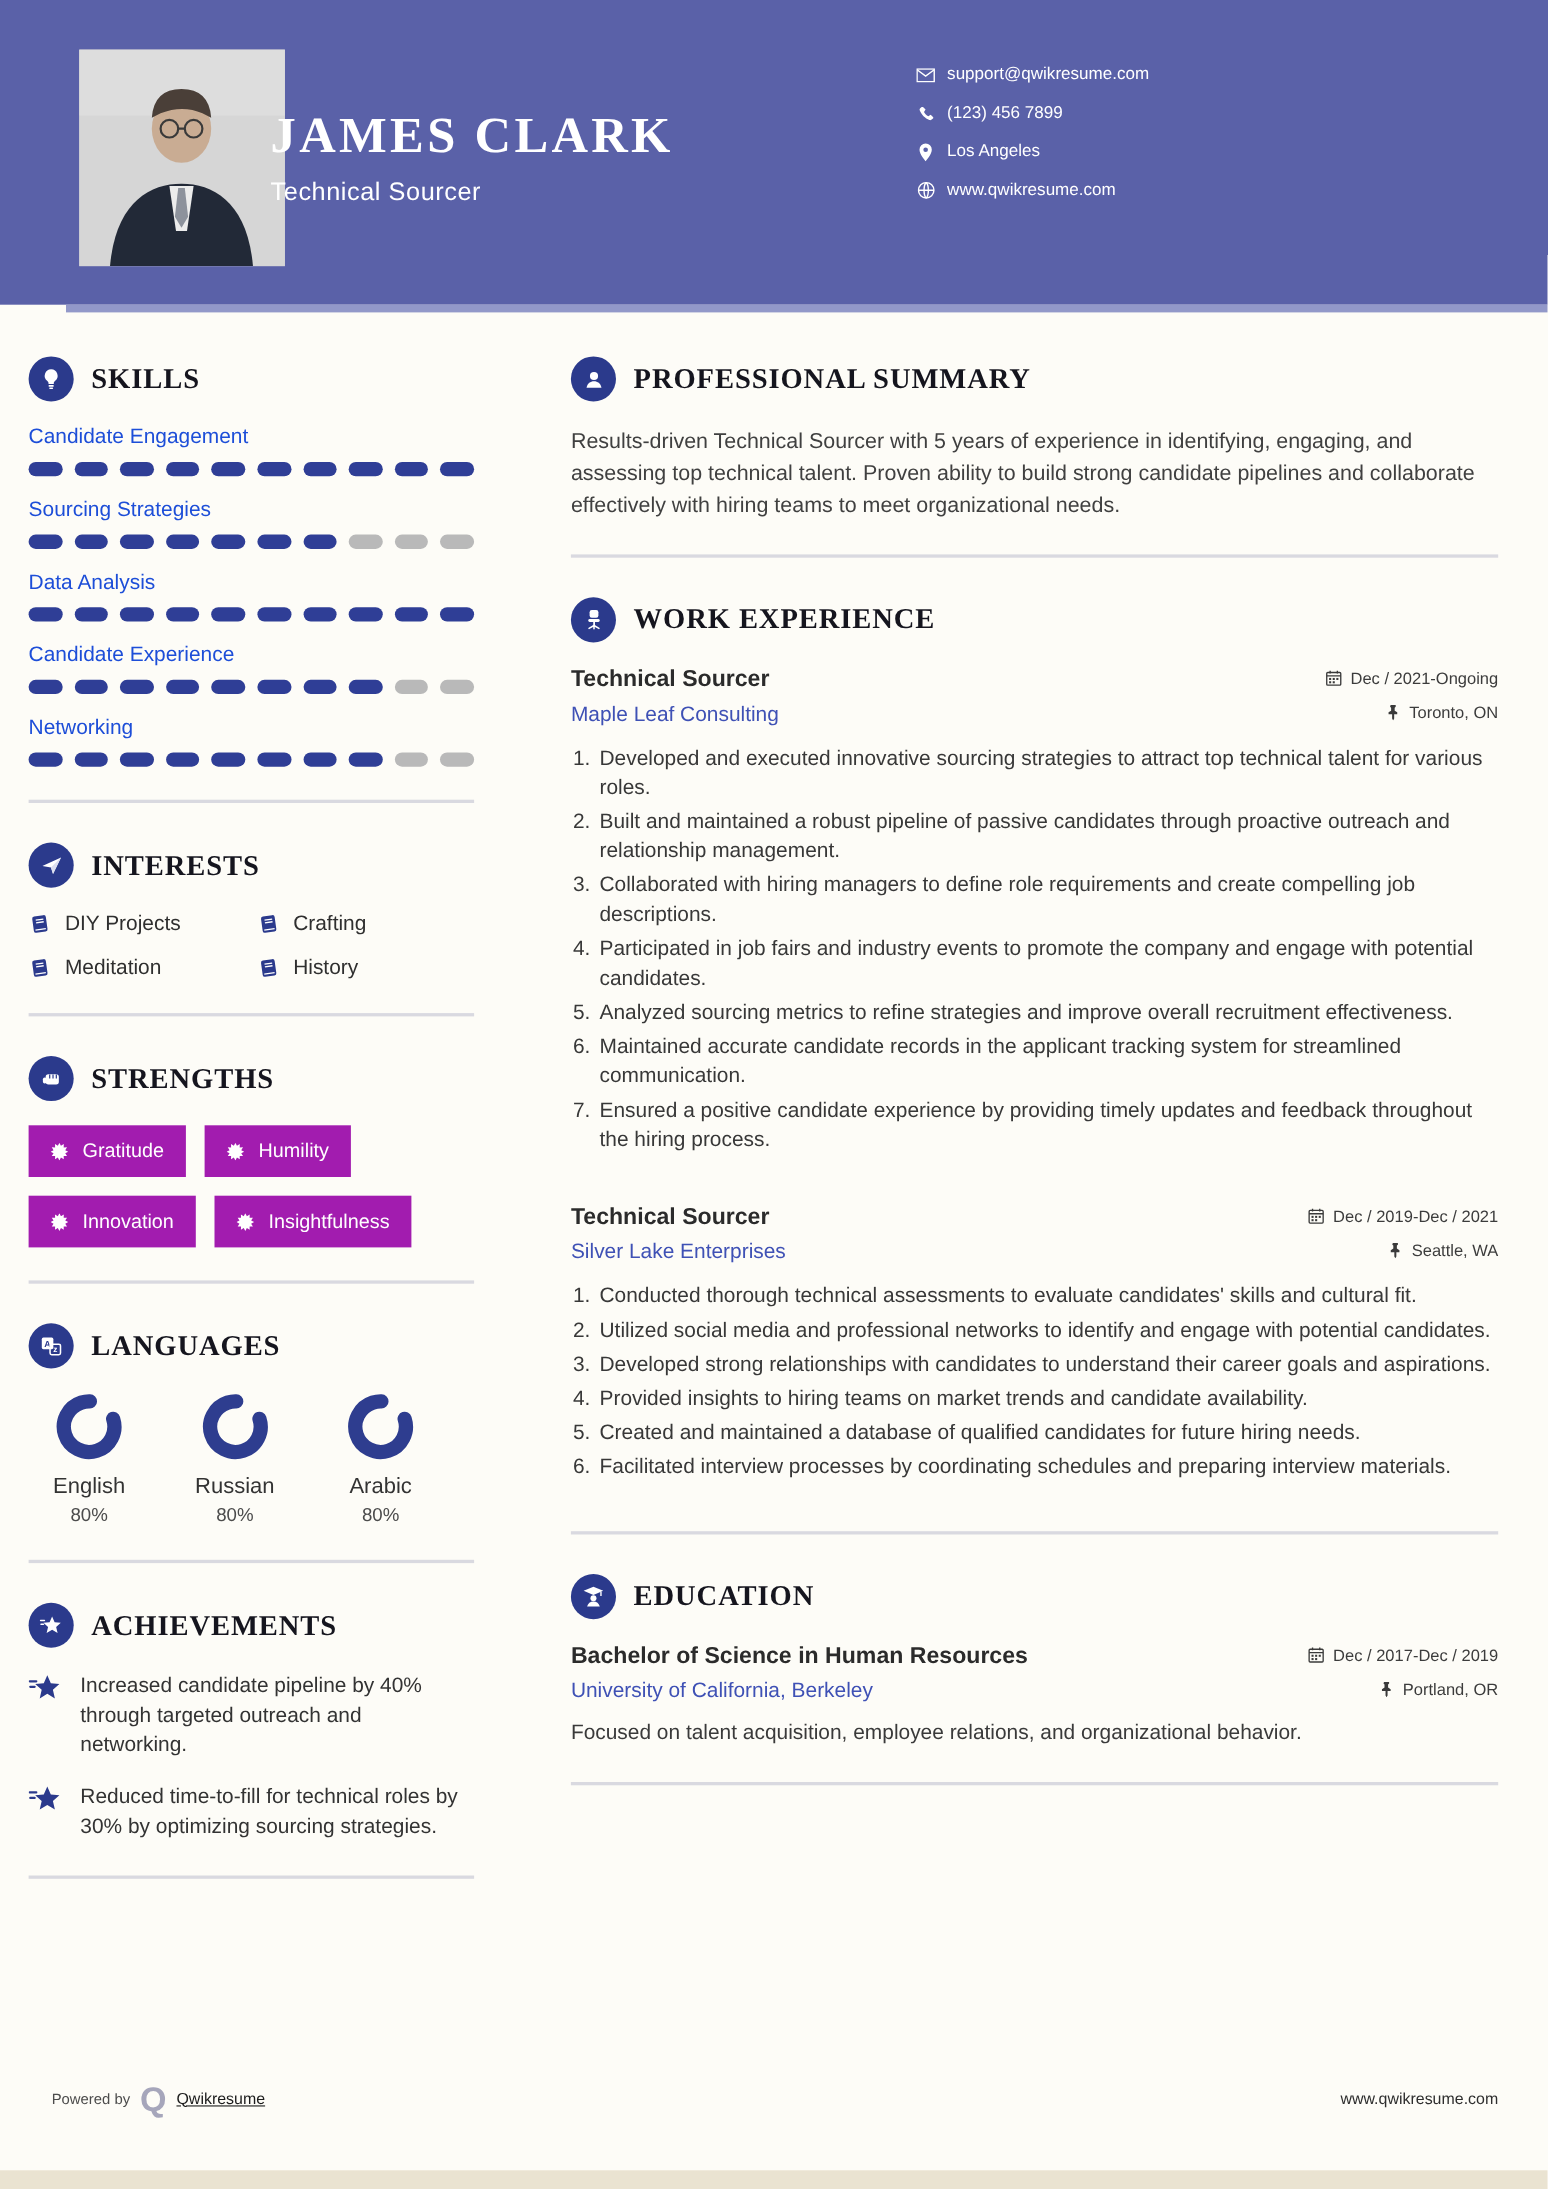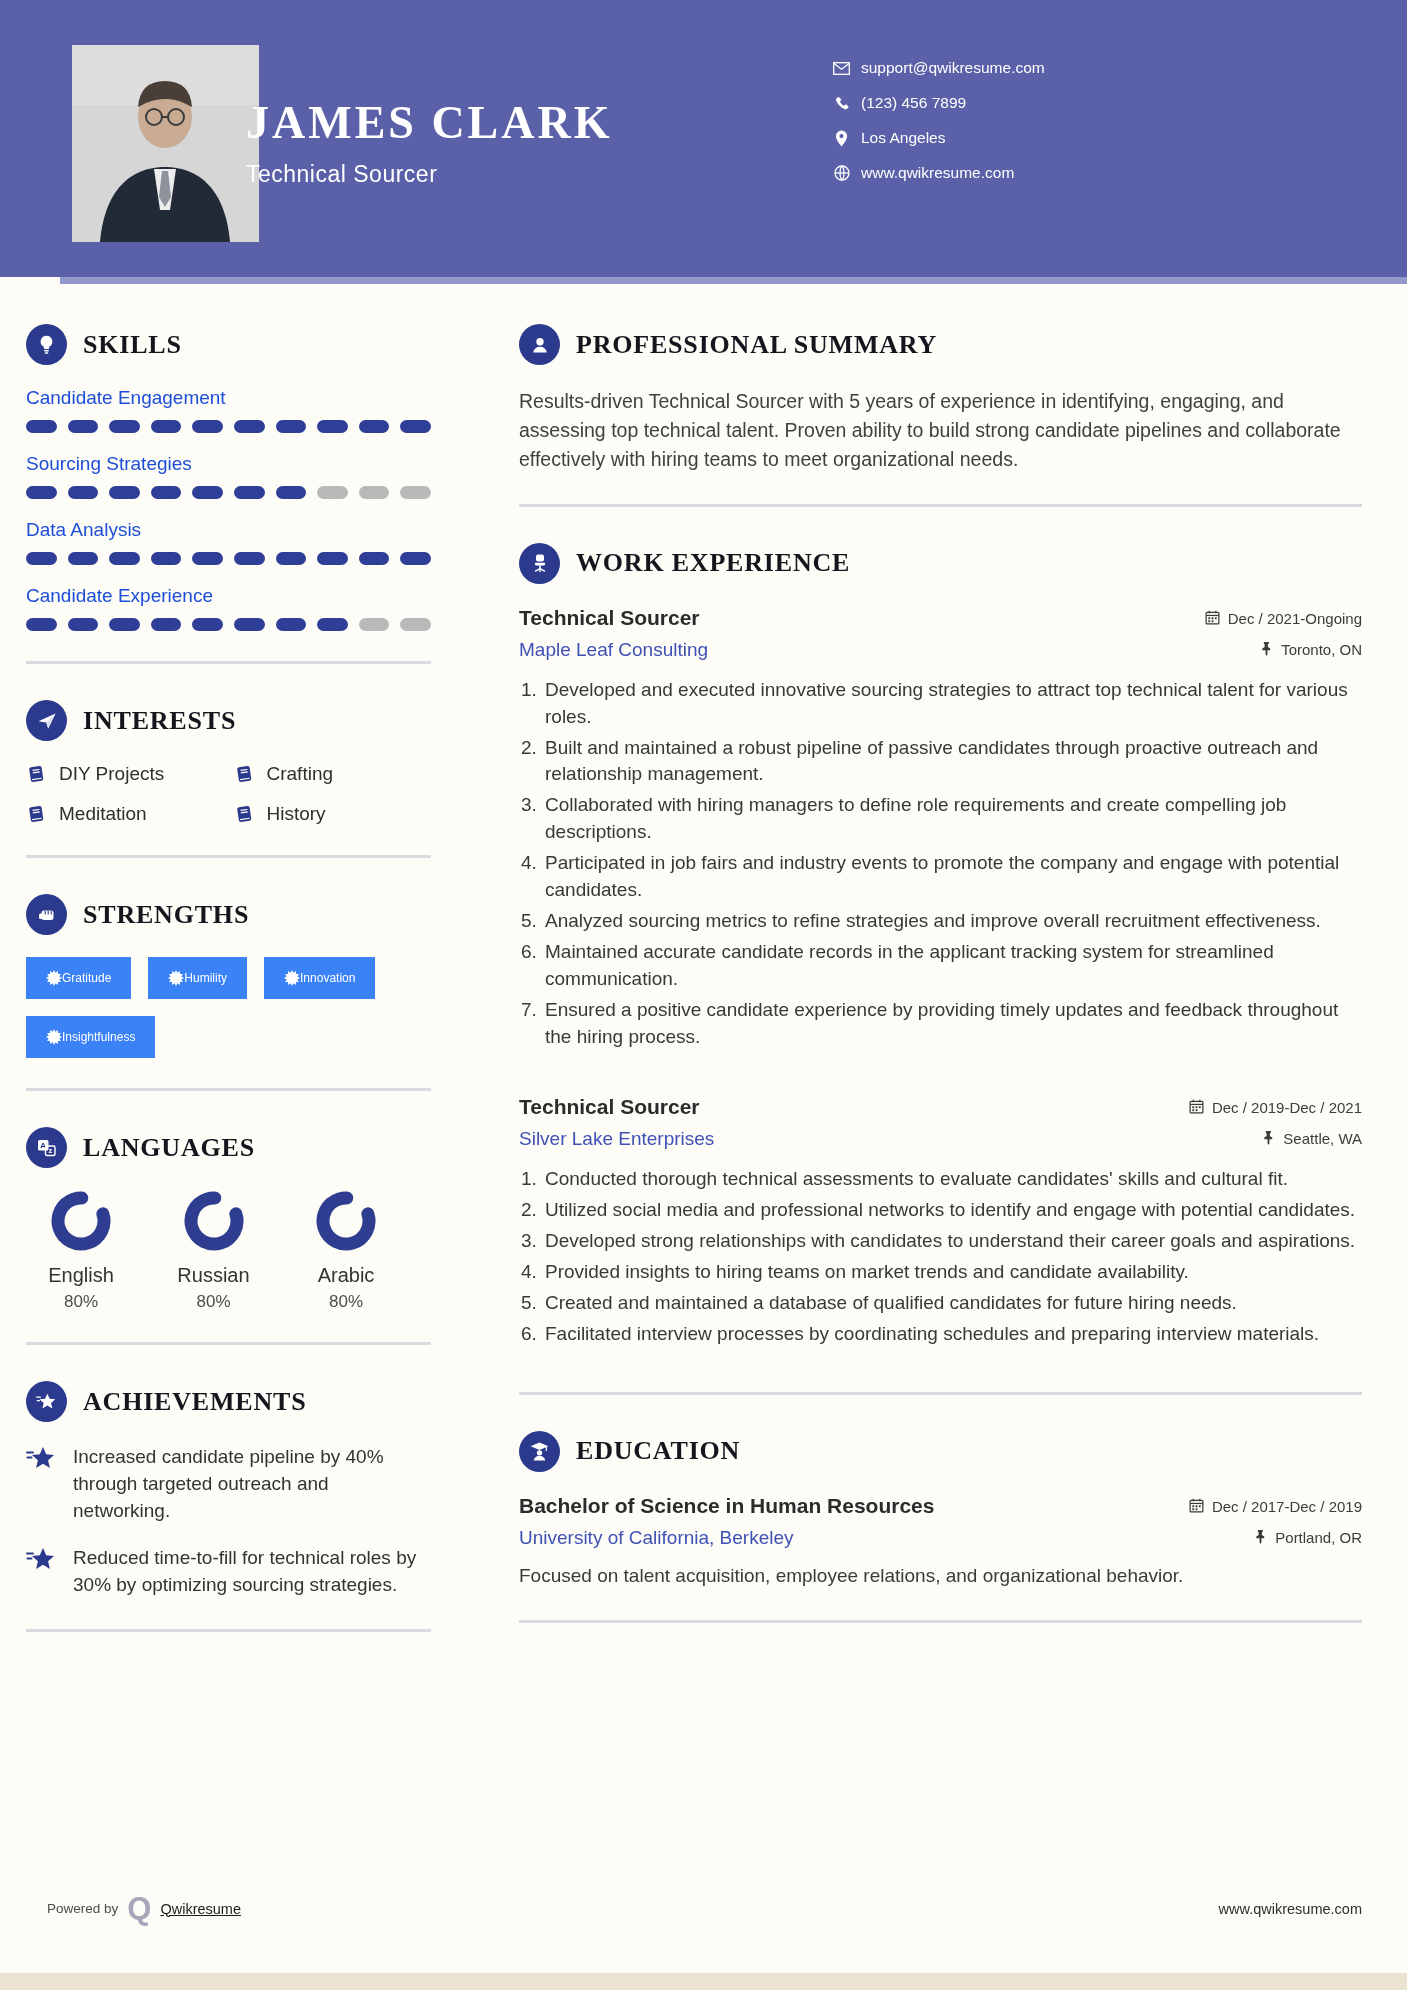--- a/index.html
+++ b/index.html
@@ -28,21 +28,21 @@
   .skill { margin-bottom:20px; }
   .skill-label { font-size:19px; color:#1d4ed8; margin-bottom:11px; }
   .dash-bar { display:flex; gap:11px; }
   .dash { height:13px; flex:1; border-radius:7px; background:#b9b9b9; }
   .dash.on { background:#2f3e96; }
   
   .interests-grid { display:grid; grid-template-columns:1fr 1fr; row-gap:18px; column-gap:10px; }
   .interest { display:flex; align-items:center; gap:13px; font-size:19px; color:#2f2f2f; }
   
   .pills { display:flex; flex-wrap:wrap; gap:17px; max-width:405px; }
-  .pill { background:#3b82f6; color:#fff; font-size:12px; padding:13px 20px; display:inline-flex; align-items:center; }
+  .pill { background:#a21caf; color:#fff; font-size:18px; padding:13px 20px; display:inline-flex; align-items:center; gap:13px; }
   
   .langs { display:flex; width:375px; justify-content:space-between; }
   .lang { text-align:center; width:110px; }
   .lang svg { display:block; margin:0 auto 12px; }
   .lang-name { font-size:20px; color:#333; }
   .lang-pct { font-size:17px; color:#4c4c4c; margin-top:5px; }
   
   .ach-item { display:flex; gap:15px; margin-bottom:20px; font-size:19px; line-height:1.42; color:#333; }
   .ach-ic { flex:0 0 32px; padding-top:1px; }
   
@@ -194,20 +194,35 @@
             <span class="dash on"></span>
             <span class="dash on"></span>
             <span class="dash on"></span>
             <span class="dash on"></span>
             <span class="dash on"></span>
             <span class="dash on"></span>
             <span class="dash"></span>
             <span class="dash"></span>
           </div>
       </div>
+      <div class="skill">
+        <div class="skill-label">Networking</div>
+        <div class="dash-bar">
+            <span class="dash on"></span>
+            <span class="dash on"></span>
+            <span class="dash on"></span>
+            <span class="dash on"></span>
+            <span class="dash on"></span>
+            <span class="dash on"></span>
+            <span class="dash on"></span>
+            <span class="dash on"></span>
+            <span class="dash"></span>
+            <span class="dash"></span>
+          </div>
+      </div>
     </section>
 
     <hr class="sep">
 
     <section>
       <div class="sec-head">
         <span class="sec-icon">
           <svg width="20" height="20" viewBox="0 0 20 20">
               <polygon points="1.5,10.3 18.5,2.5 11.2,17.5 9.3,11.6" fill="#fff"></polygon>
               <polygon points="9.3,11.6 18.5,2.5 11.2,17.5" fill="#dcdff0"></polygon>

